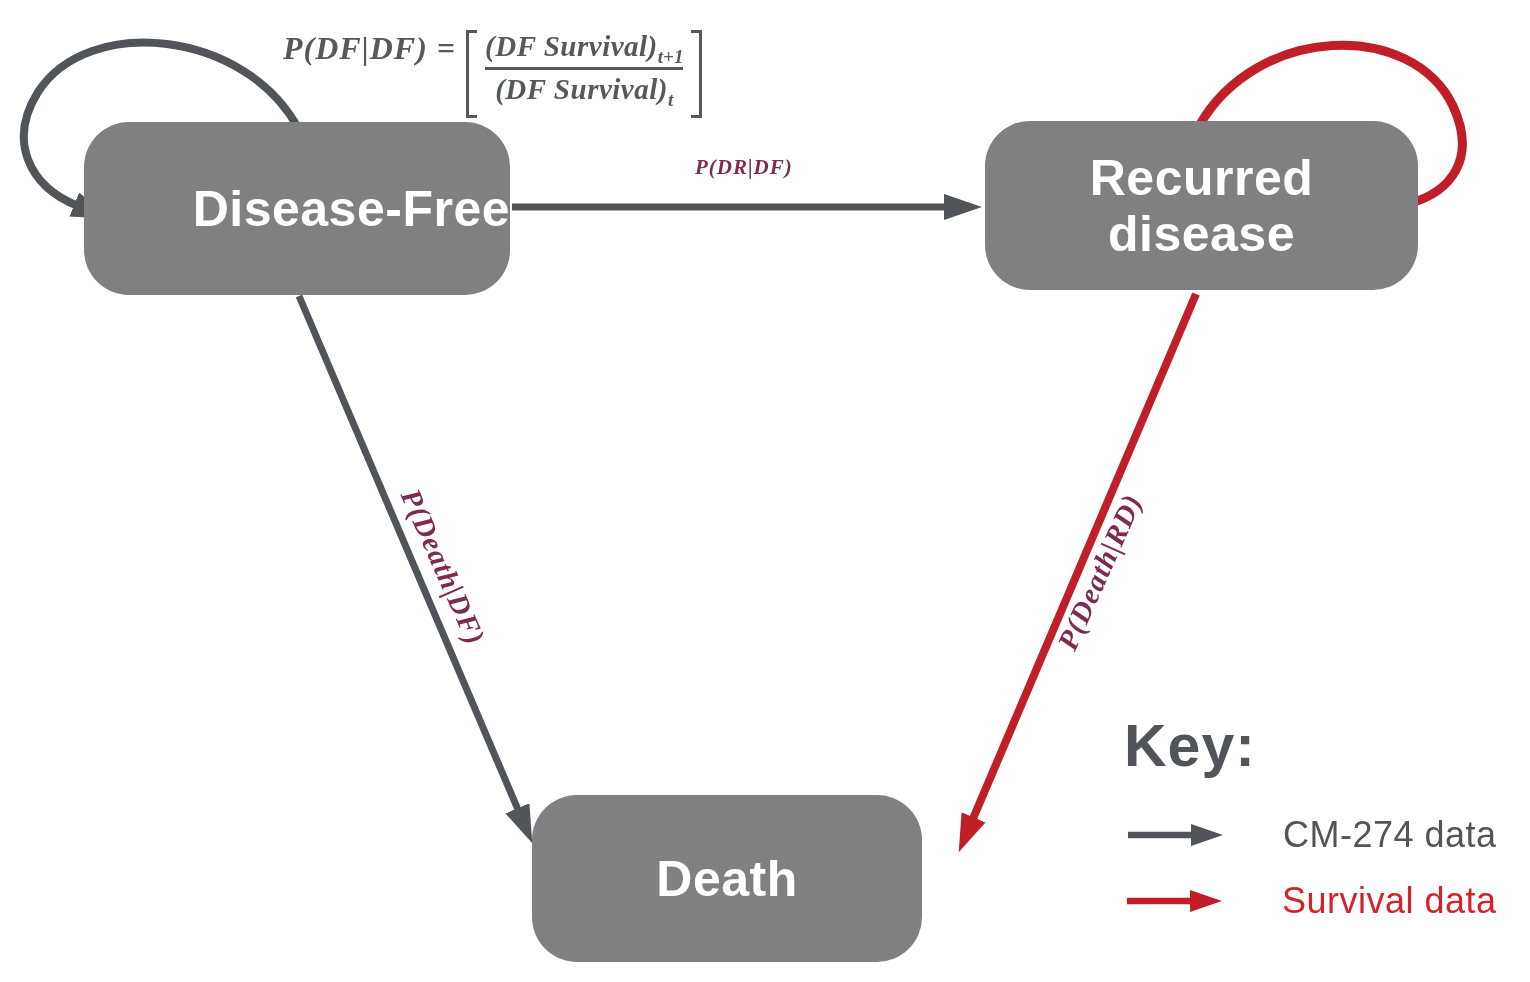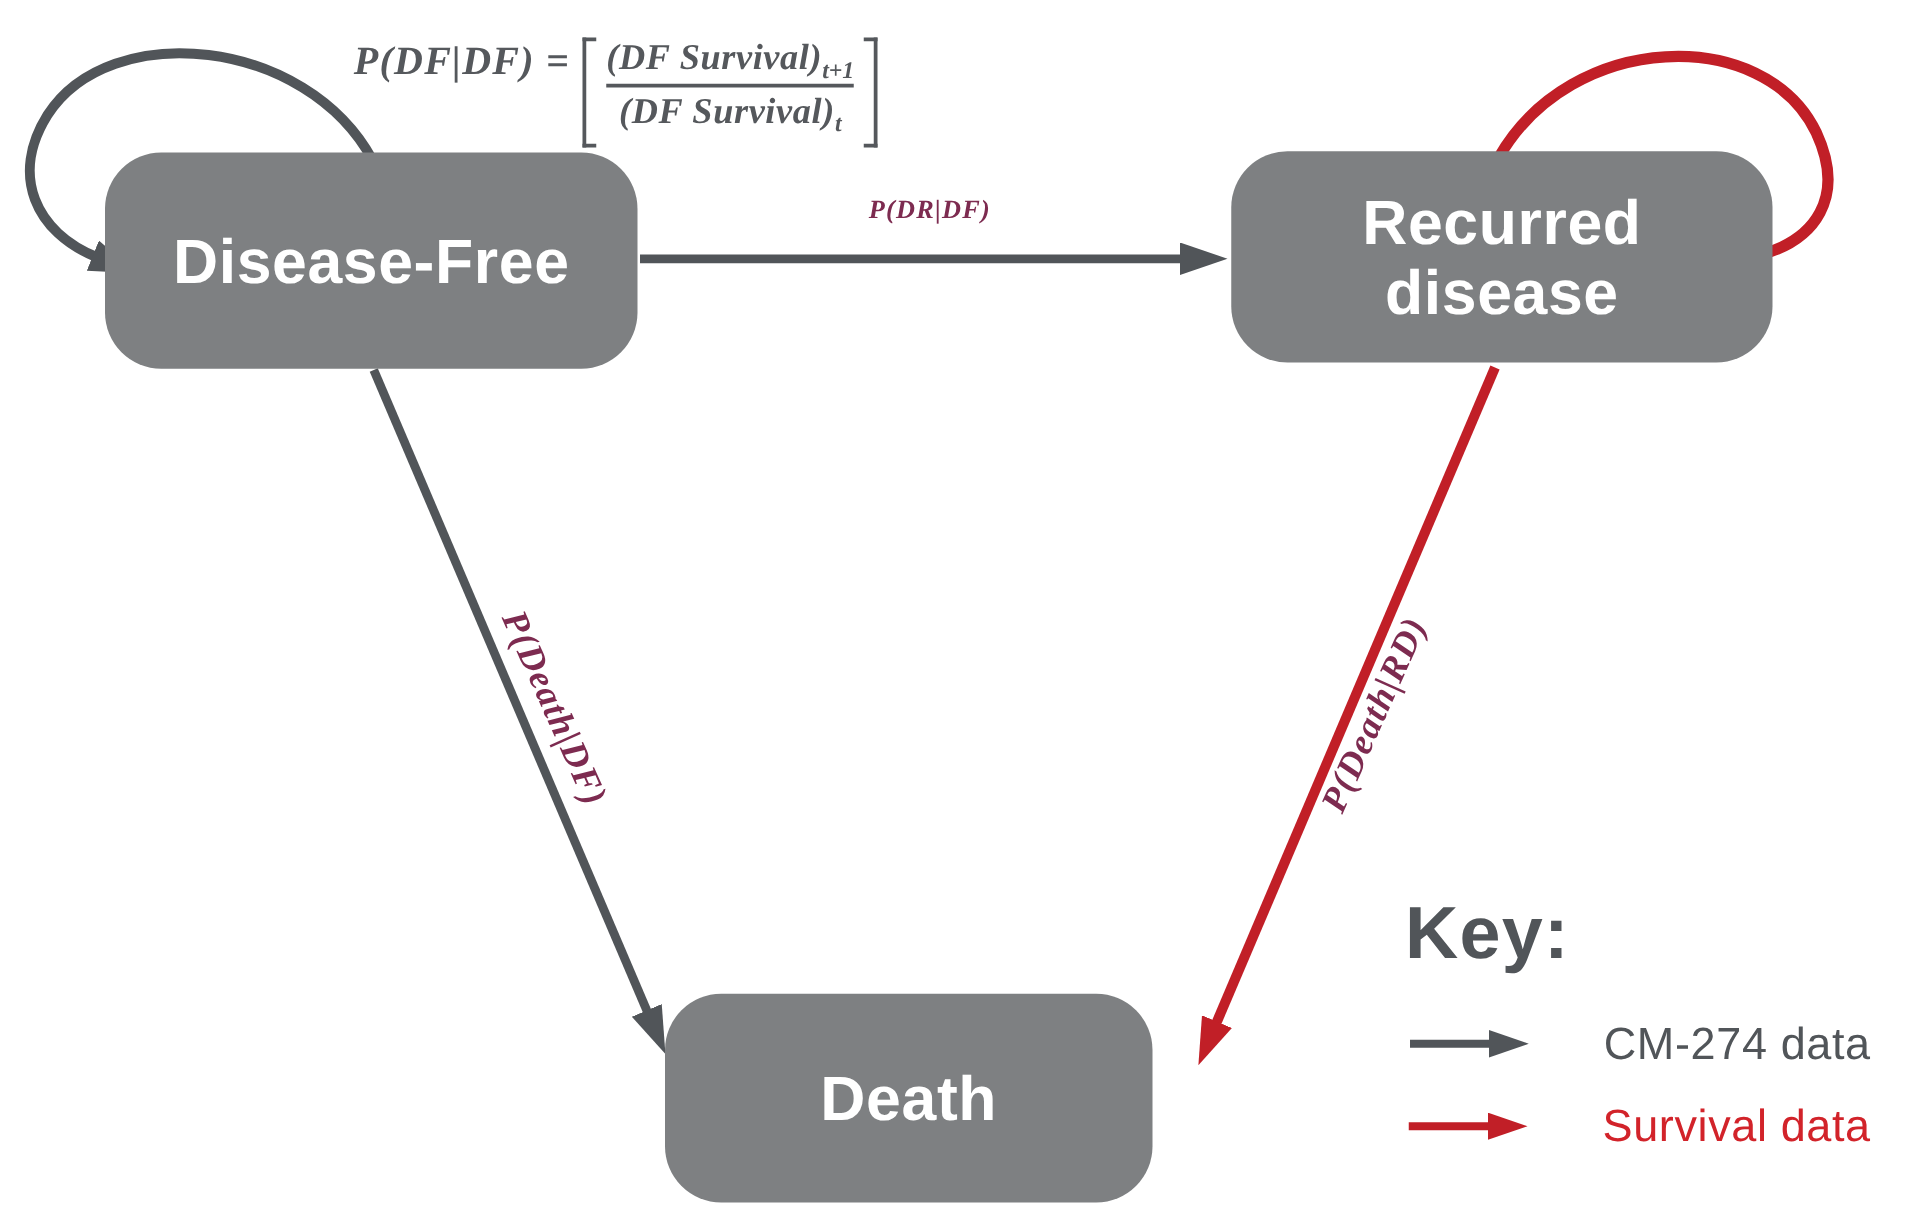--- a/index.html
+++ b/index.html
@@ -35,21 +35,21 @@
     color: var(--node-text);
     font-weight: bold;
     font-size: 50px;
     display: flex;
     align-items: center;
     justify-content: center;
     text-align: center;
     line-height: 1.12;
     letter-spacing: 0.5px;
   }
-  #node-disease-free { left: 84px; top: 122px; width: 426px; height: 173px; }
+  #node-disease-free { left: 84px; top: 122px; width: 426px; height: 173px; justify-content: flex-end; }
   #node-recurred     { left: 985px; top: 121px; width: 433px; height: 169px; }
   #node-recurred .node-label { width: 300px; }
   #node-death        { left: 532px; top: 795px; width: 390px; height: 167px; }
 
   
   .formula {
     position: absolute;
     left: 283px; top: 30px;
     display: flex;
     align-items: flex-start;

